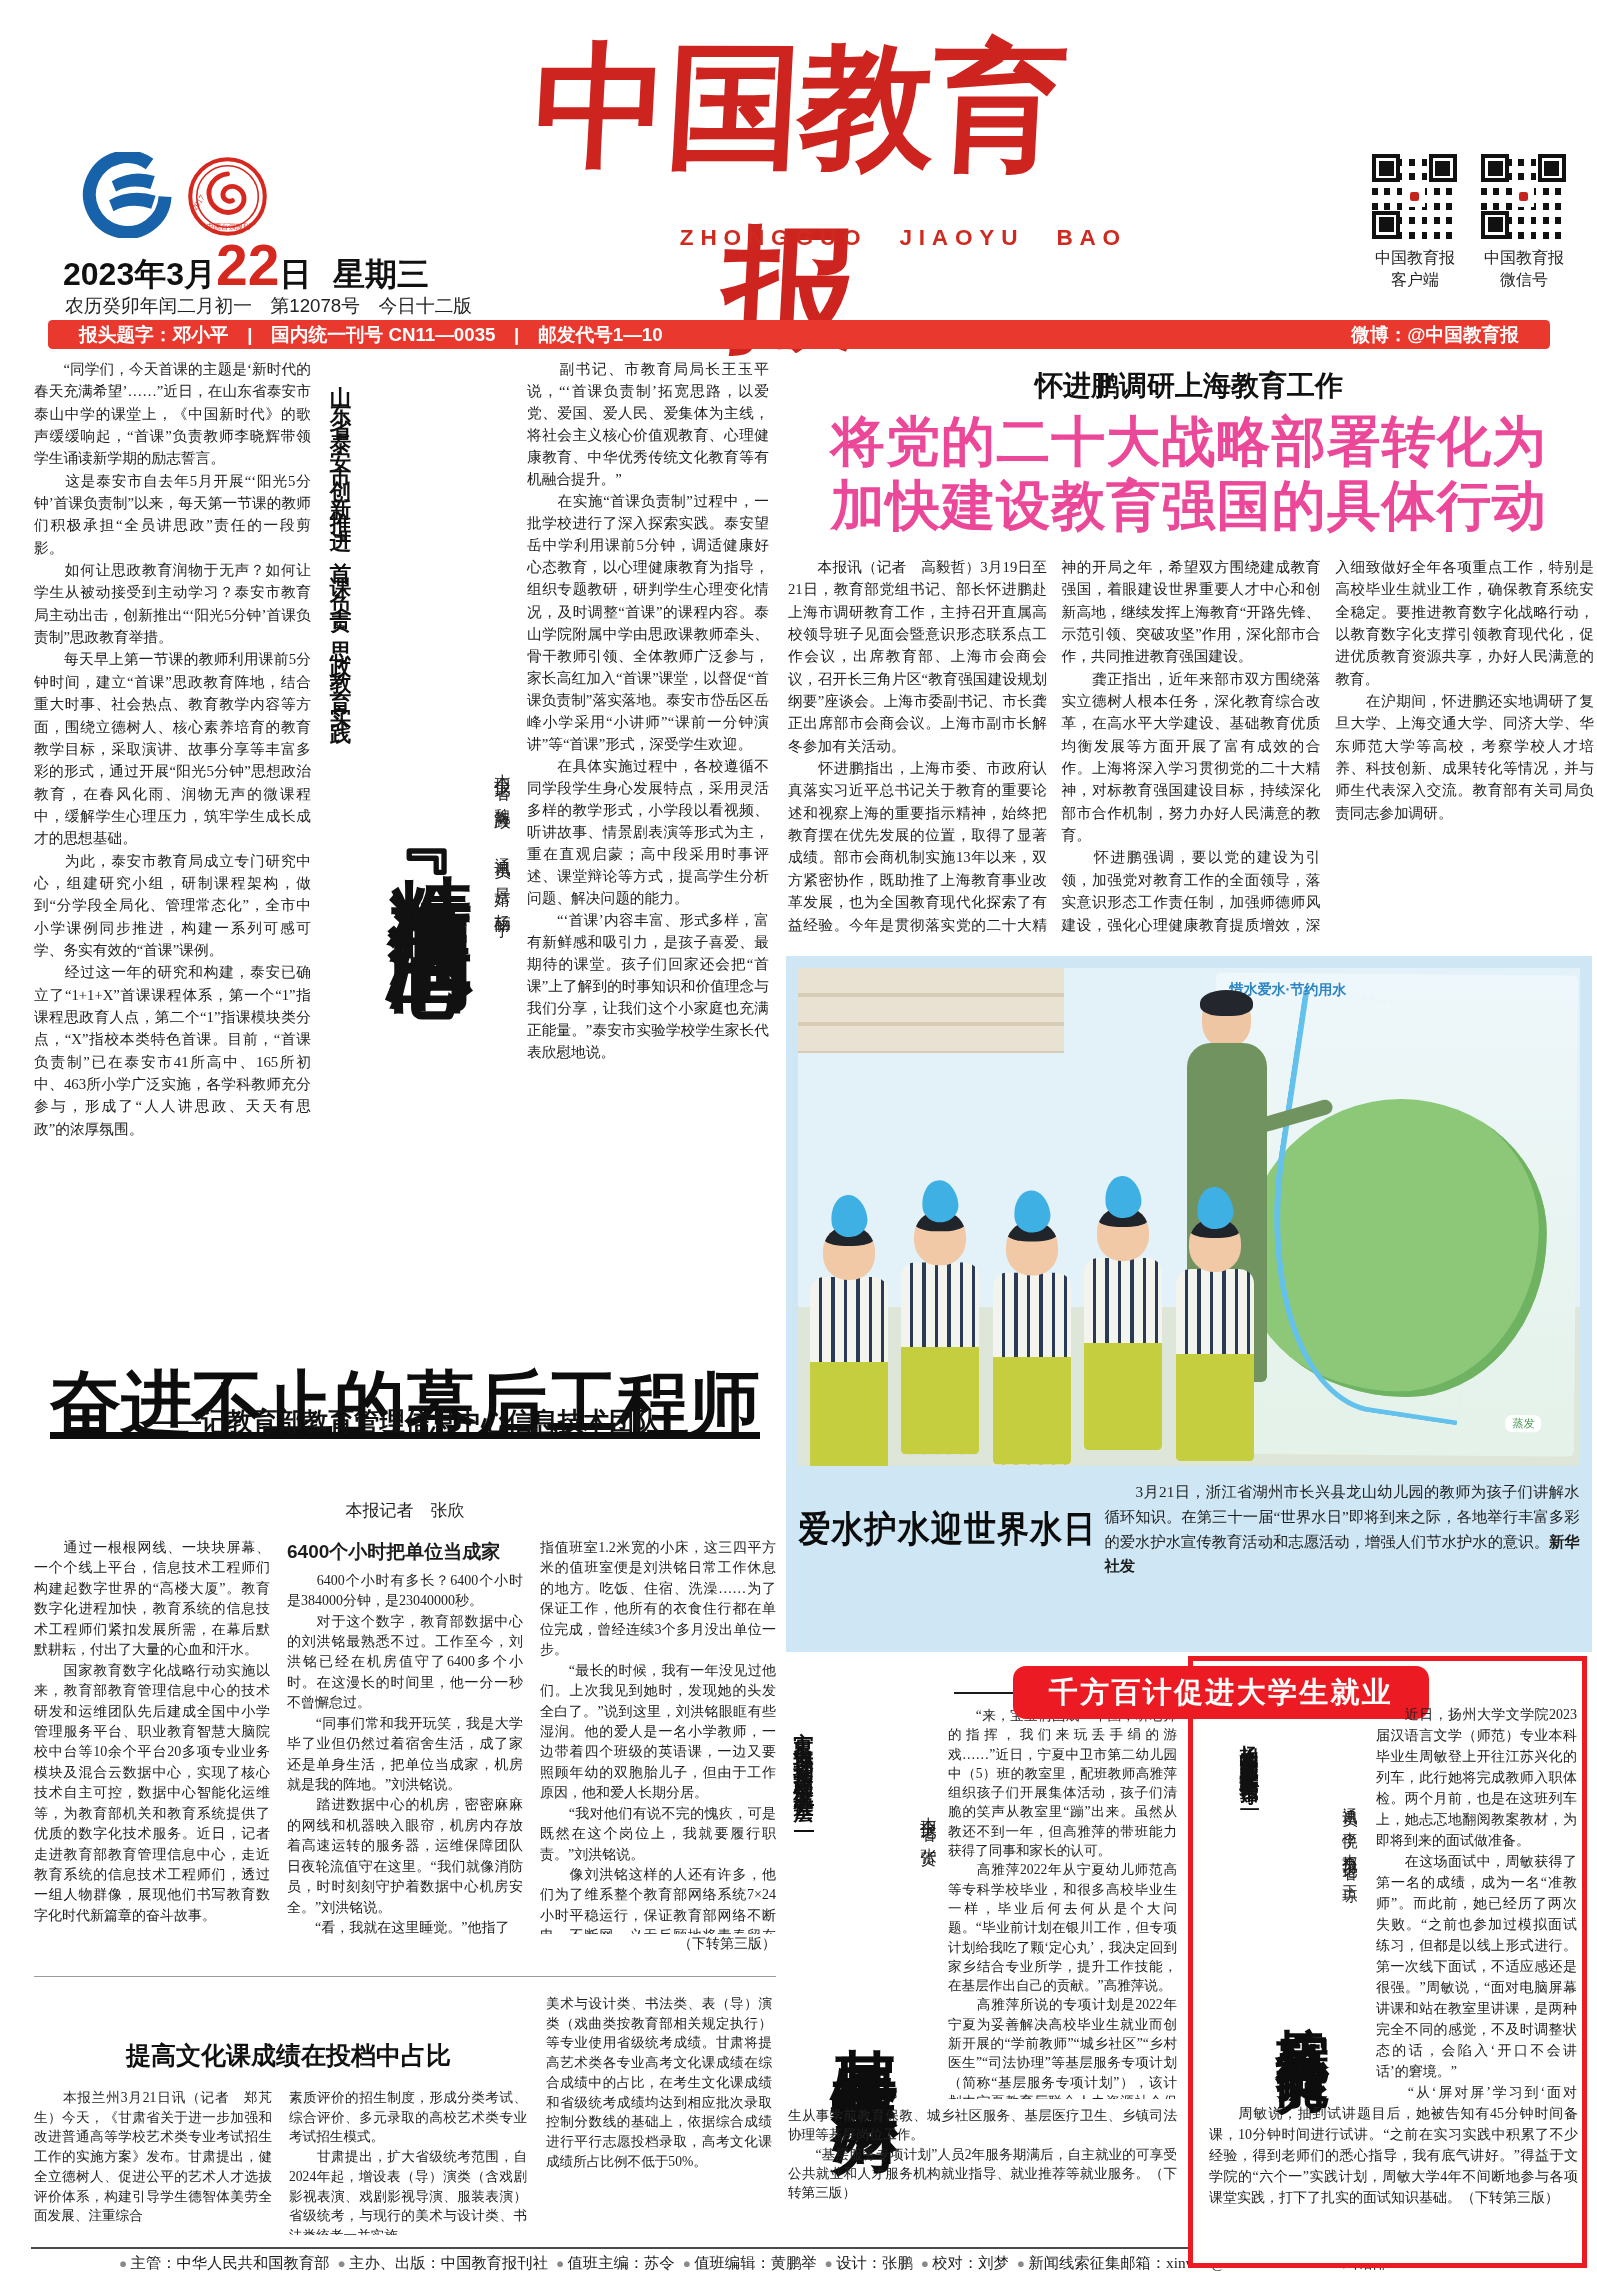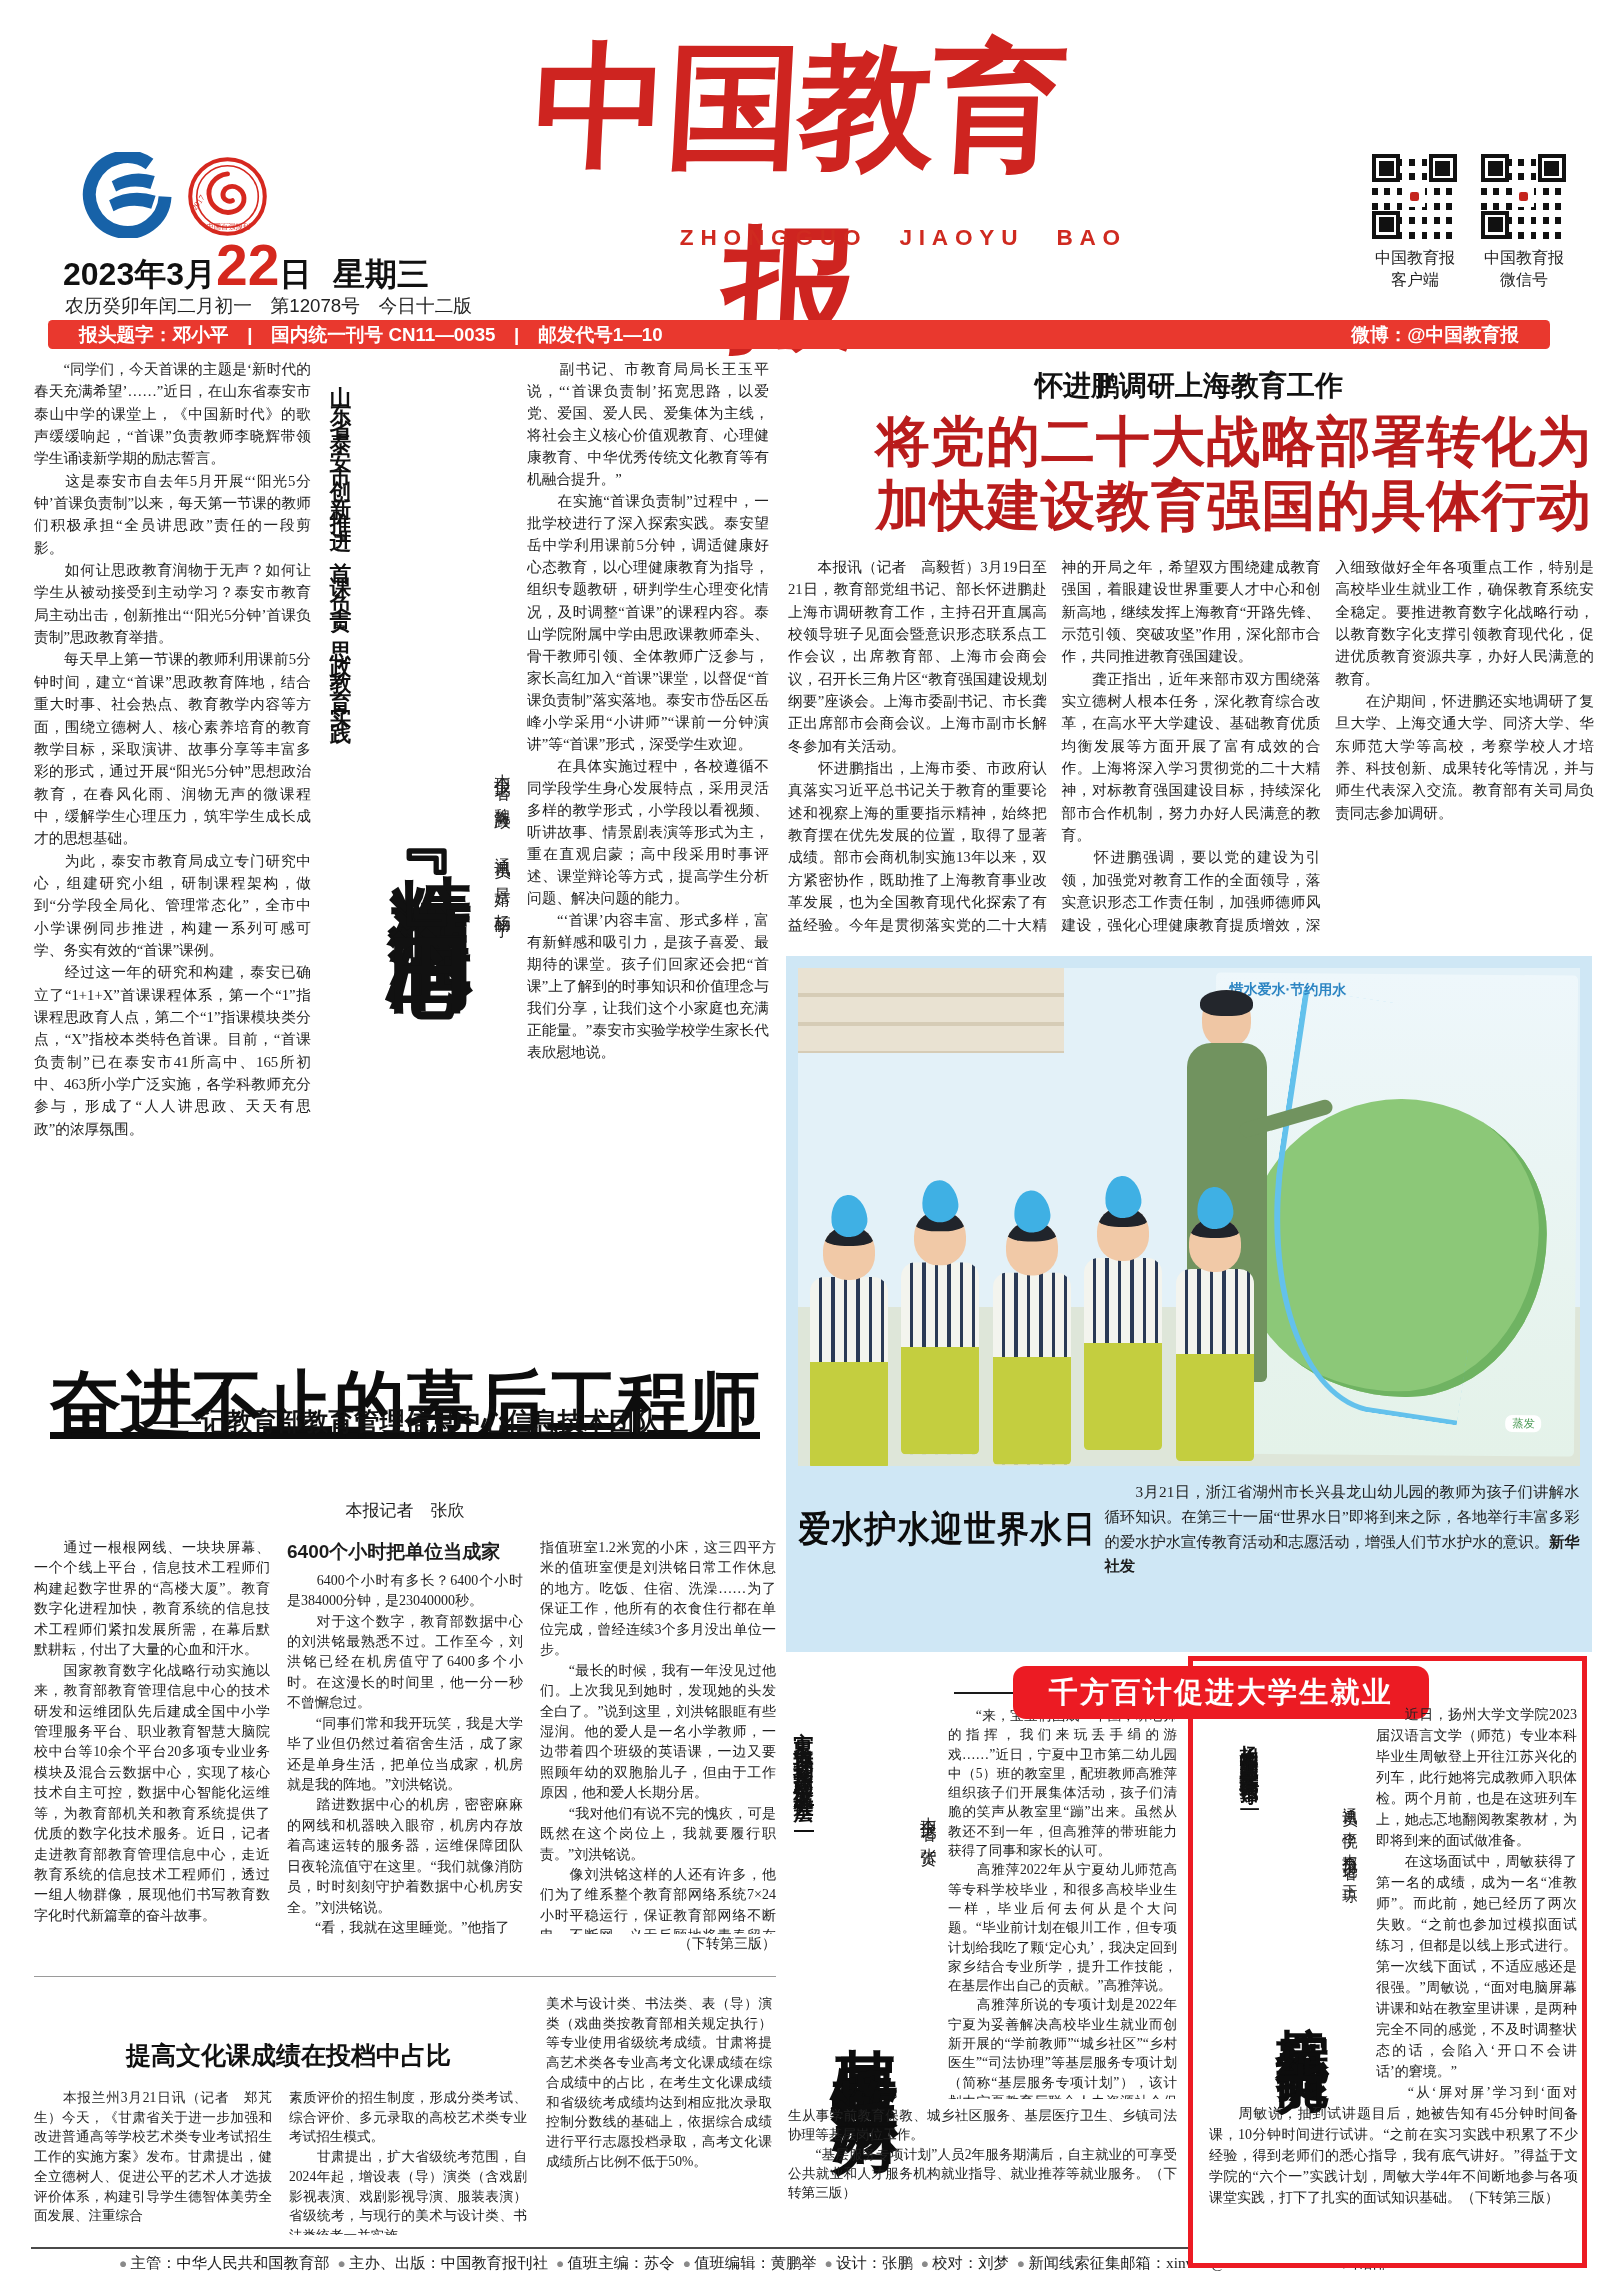--- a/index.html
+++ b/index.html
@@ -41,21 +41,21 @@
   .colA{left:34px;top:358px;width:277px;height:962px;font-size:14.7px;line-height:1.52;}
   .kickV{left:326px;top:368px;height:945px;font-size:21.5px;font-weight:bold;letter-spacing:16px;color:#111;}
   .headV{left:362px;top:367px;width:123px;height:953px;font-size:84px;font-weight:900;
          letter-spacing:8px;color:#111;line-height:1.3;}
   .bylV{left:491px;top:761px;height:549px;font-size:16.4px;color:#222;letter-spacing:3.4px;}
   .colB{left:527px;top:358px;width:242px;height:962px;font-size:14.7px;line-height:1.5;}
 
   
   .kicker{left:786px;top:367px;width:806px;font-size:28px;font-weight:bold;color:#111;}
   .bighead{left:786px;top:410px;width:806px;font-size:54px;font-weight:900;line-height:1.18;
-           color:#b91c1c;letter-spacing:1.1px;text-align:right;}
+           color:#ec4899;letter-spacing:1.1px;}
   .mainbody{left:788px;top:556px;width:806px;height:390px;font-size:14.7px;line-height:1.52;
             column-count:3;column-gap:14.7px;column-fill:auto;}
 
   
   .photoBox{left:786px;top:956px;width:806px;height:696px;background:#cfe7f5;
             box-sizing:border-box;padding:12.4px;}
   .photo{position:relative;width:100%;height:498px;overflow:hidden;
          background:linear-gradient(180deg,#e3f1f8 0 68%,#dee6d9 68% 100%);}
   .shelf{position:absolute;left:0;top:0;width:34%;height:85px;
          background:repeating-linear-gradient(#e9e2d2 0 25px,#d6ccb6 25px 29px);}

